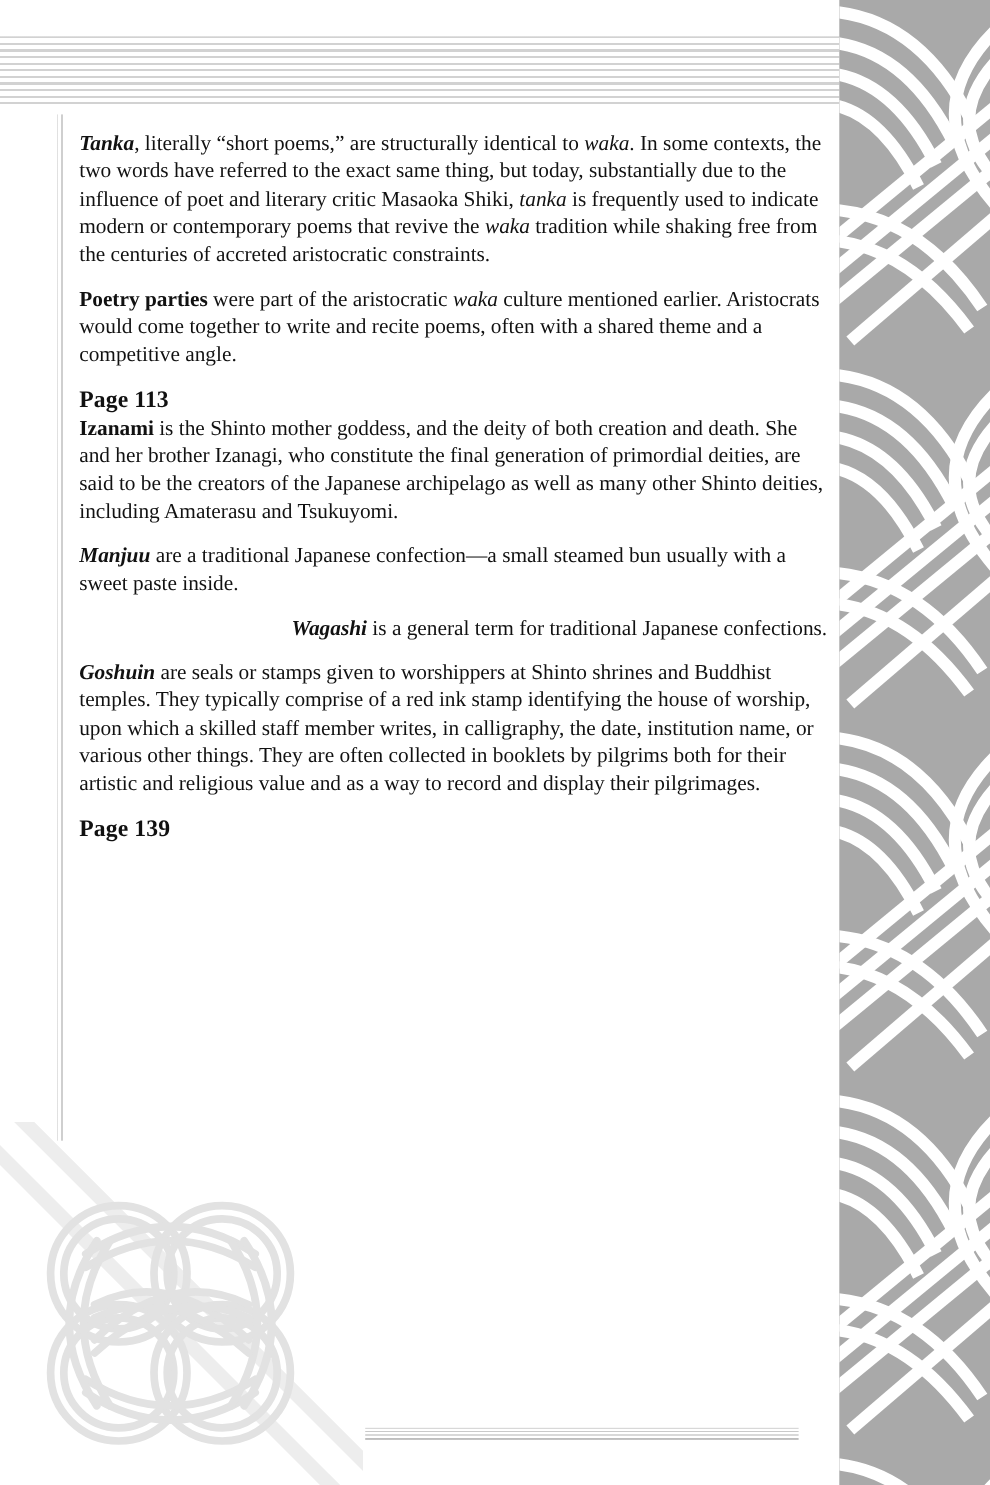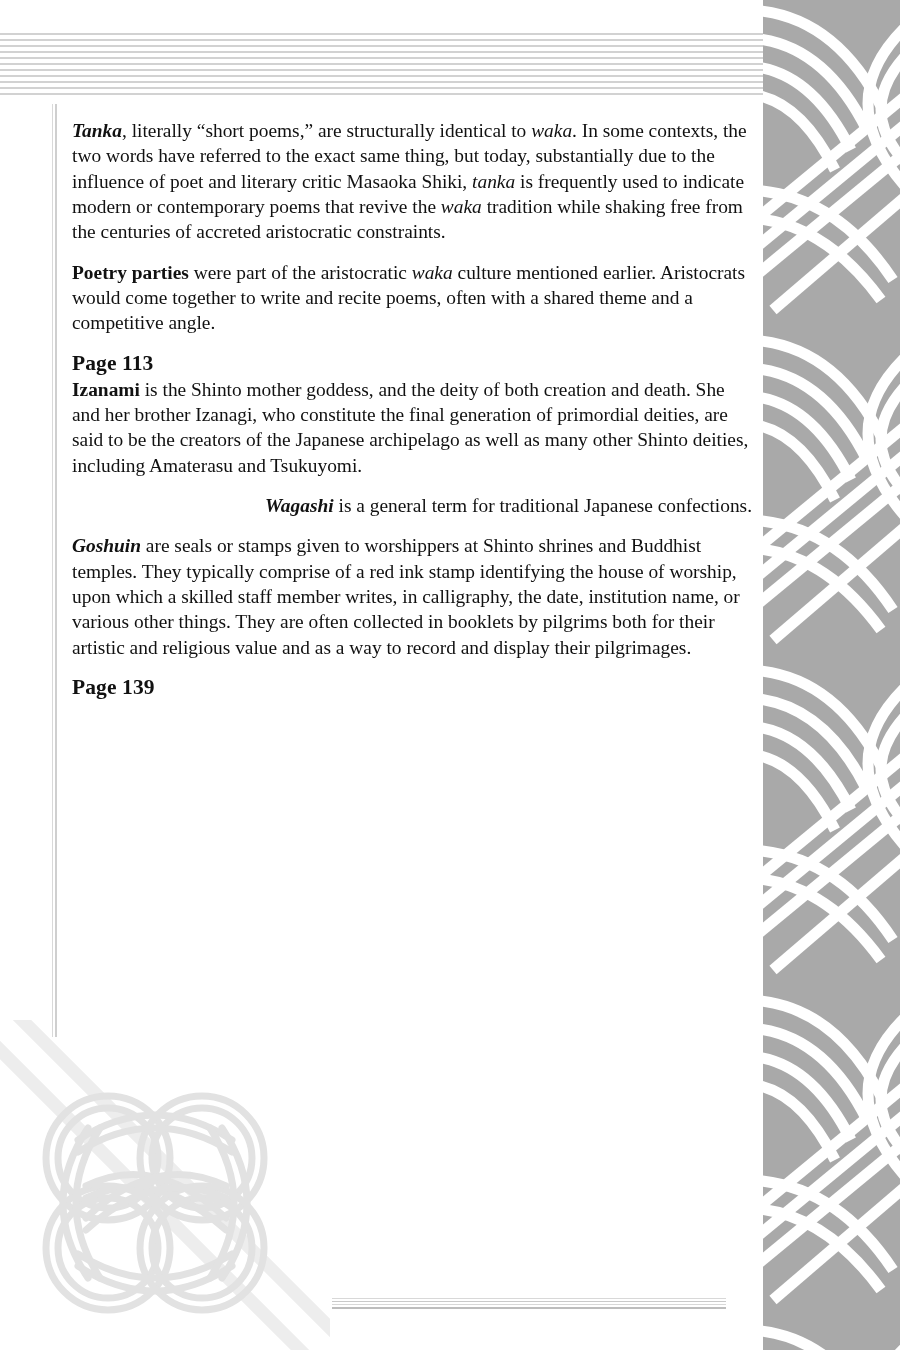--- a/index.html
+++ b/index.html
@@ -204,20 +204,21 @@
     <p class="entry-body"><span class="term-bi">Tanka</span><span>, literally “short poems,” are structurally identical to </span><span class="term-i">waka</span><span>. In some contexts, the two words have referred to the exact same thing, but today, substantially due to the influence of poet and literary critic Masaoka Shiki, </span><span class="term-i">tanka</span><span> is frequently used to indicate modern or contemporary poems that revive the </span><span class="term-i">waka</span><span> tradition while shaking free from the centuries of accreted aristocratic constraints.</span></p>
     <p class="entry-body" style="margin-top:15px;"><span class="term-b">Poetry parties</span><span> were part of the aristocratic </span><span class="term-i">waka</span><span> culture mentioned earlier. Aristocrats would come together to write and recite poems, often with a shared theme and a competitive angle.</span></p>
   </section>
 
   <section class="entry">
     <h2 class="entry-heading">Page 113</h2>
     <p class="entry-body"><span class="term-b">Izanami</span><span> is the Shinto mother goddess, and the deity of both creation and death. She and her brother Izanagi, who constitute the final generation of primordial deities, are said to be the creators of the Japanese archipelago as well as many other Shinto deities, including Amaterasu and Tsukuyomi.</span></p>
   </section>
 
   <section class="entry">
+    <p class="entry-body" style="margin-top:15px;"><span class="term-bi">Manjuu</span><span> are a traditional Japanese confection—a small steamed bun usually with a sweet paste inside.</span></p>
     <p class="entry-body" style="margin-top:15px;text-align:right;"><span class="term-bi">Wagashi</span><span> is a general term for traditional Japanese confections.</span></p>
   </section>
 
   <section class="entry">
     <p class="entry-body"><span class="term-bi">Goshuin</span><span> are seals or stamps given to worshippers at Shinto shrines and Buddhist temples. They typically comprise of a red ink stamp identifying the house of worship, upon which a skilled staff member writes, in calligraphy, the date, institution name, or various other things. They are often collected in booklets by pilgrims both for their artistic and religious value and as a way to record and display their pilgrimages.</span></p>
   </section>
 
   <section class="entry">
     <h2 class="entry-heading">Page 139</h2>
   </section>

